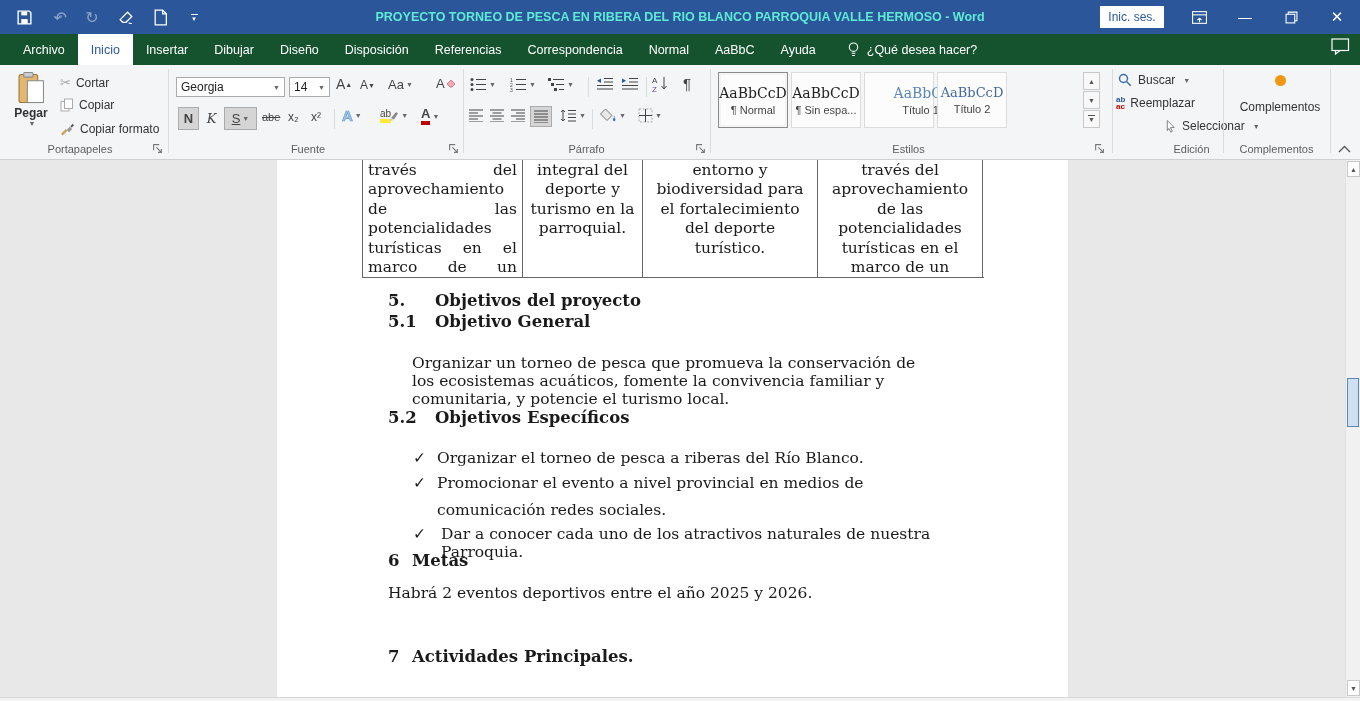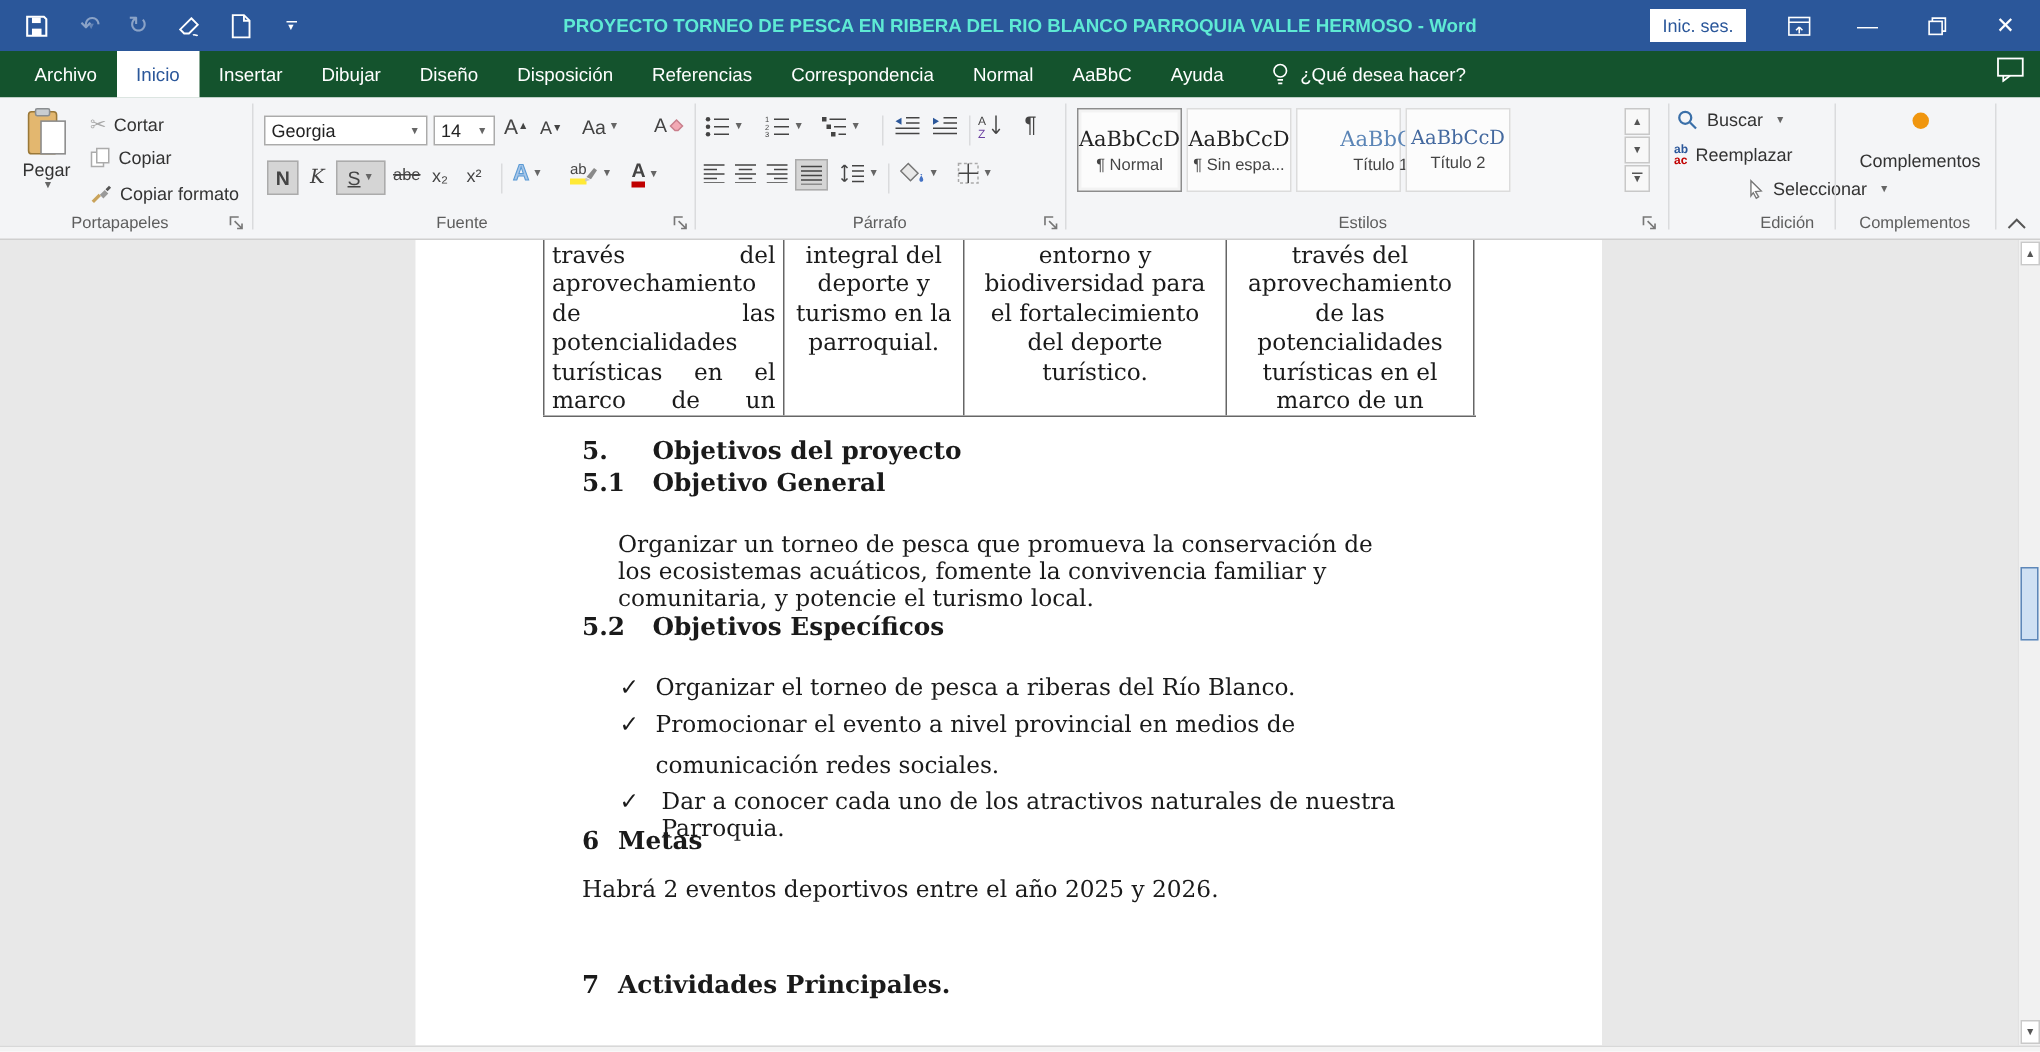--- a/index.html
+++ b/index.html
@@ -175,21 +175,21 @@
 
   <div class="ribbon">
 
     <div class="bigbtn" style="left:10px; top:6px; width:42px;">
       <svg width="27" height="33" viewBox="0 0 26 31">
           <rect x="1" y="3" width="18" height="27" rx="2" fill="#E3B76F" stroke="#96threshold73A34" stroke-width="0"></rect>
           <rect x="1" y="3" width="18" height="27" rx="2" fill="#E3B76F" stroke="#9A7838"></rect>
           <rect x="5.5" y="1" width="9" height="4.5" rx="1" fill="#C9CDD1" stroke="#8A8D90"></rect>
           <rect x="9" y="9" width="15.5" height="21" fill="#fff" stroke="#8A8A8A"></rect>
         </svg>
-      <span class="rowlbl" style="margin-top:2px;">Pegar</span>
+      <span class="rowlbl" style="margin-top:2px;font-weight:bold;">Pegar</span>
       <span class="chev">▼</span>
     </div>
     <div class="rbtn" style="left:60px; top:10px; gap:5px;">
       <span class="dis-txt" style="font-size:13px;">✂</span>
       <span class="rowlbl dis-txt">Cortar</span>
     </div>
     <div class="rbtn" style="left:60px; top:33px; gap:5px;">
       <svg width="14" height="14" viewBox="0 0 14 14">
           <rect x="1" y="3.5" width="8" height="9.5" fill="#fff" stroke="#ABABAB"></rect>
           <rect x="4.5" y="1" width="8" height="9.5" fill="#fff" stroke="#ABABAB"></rect>

